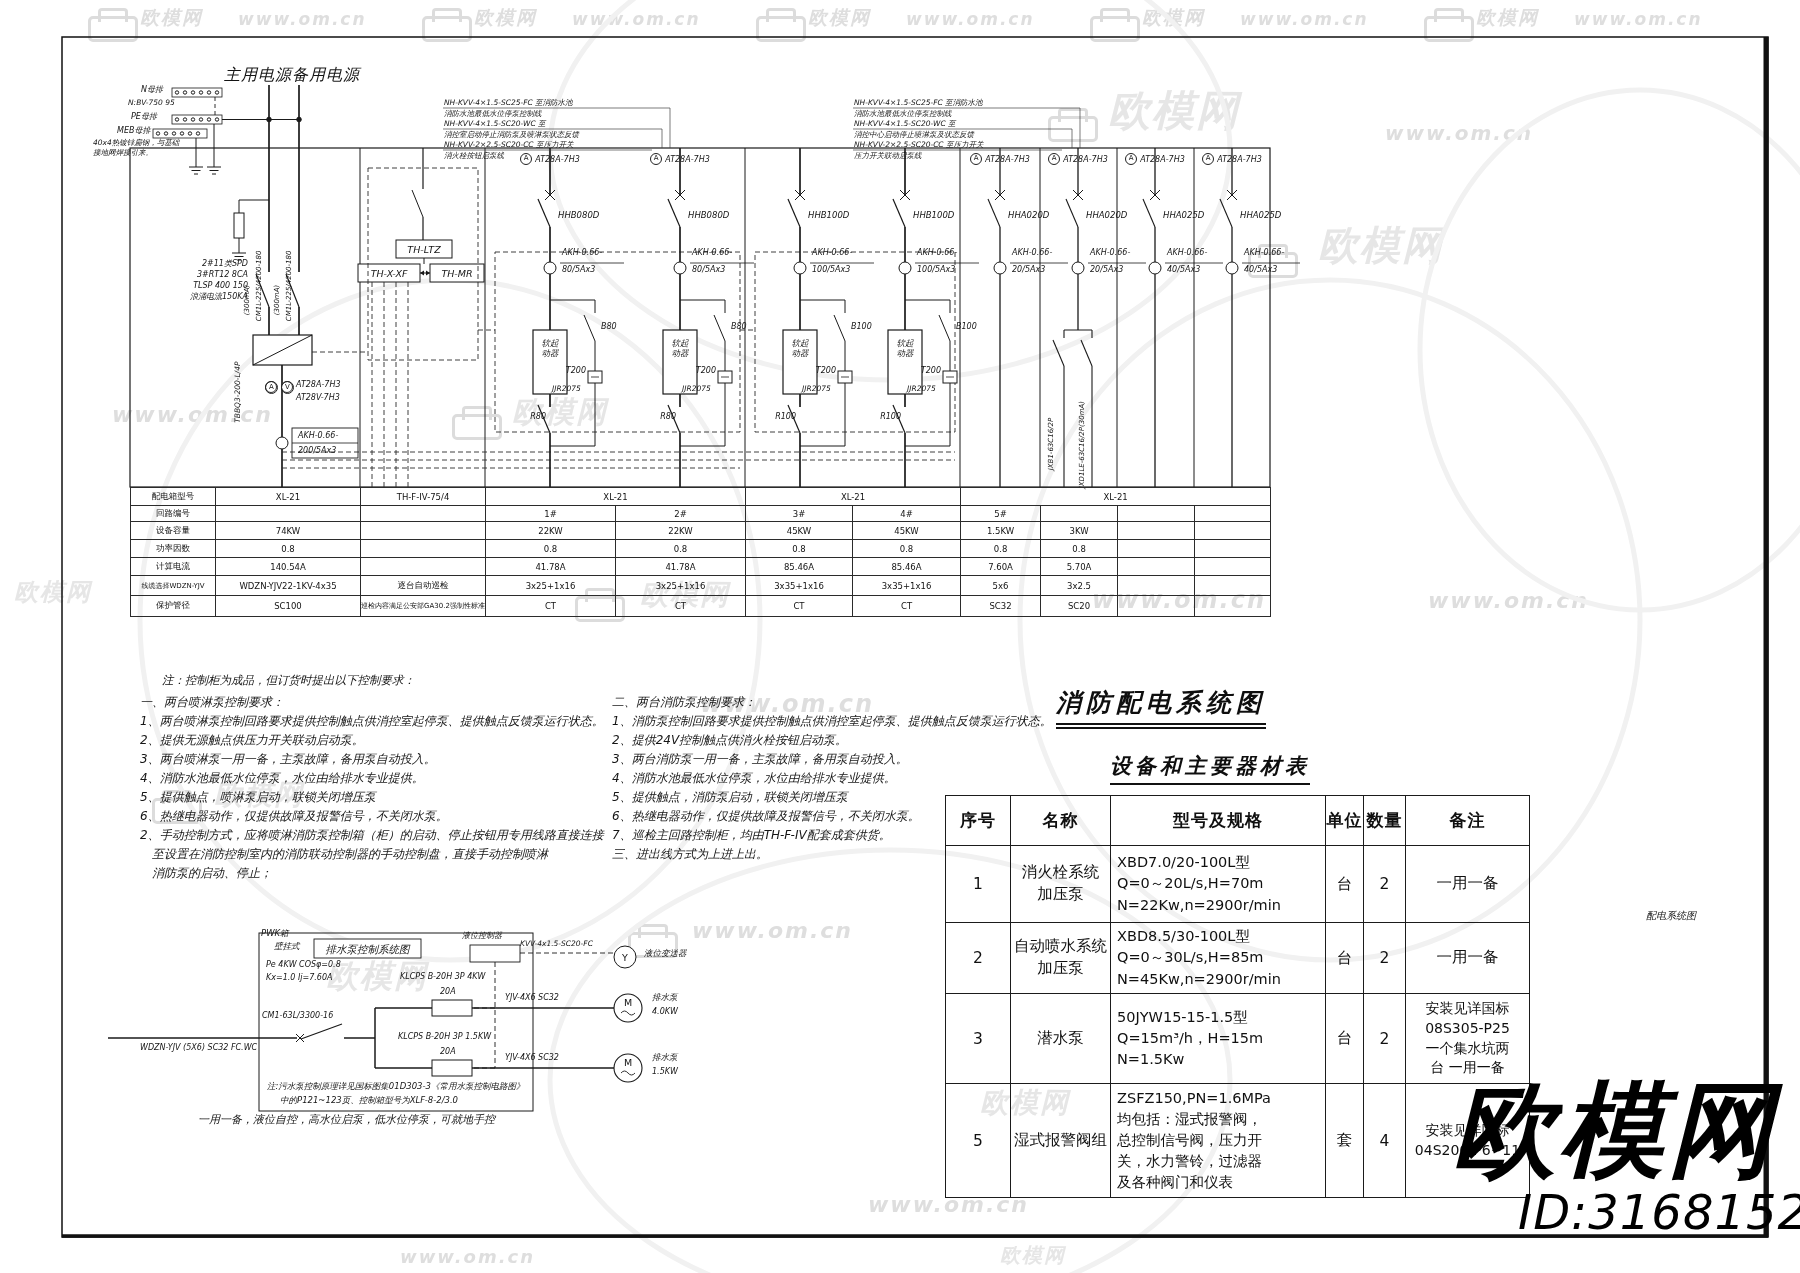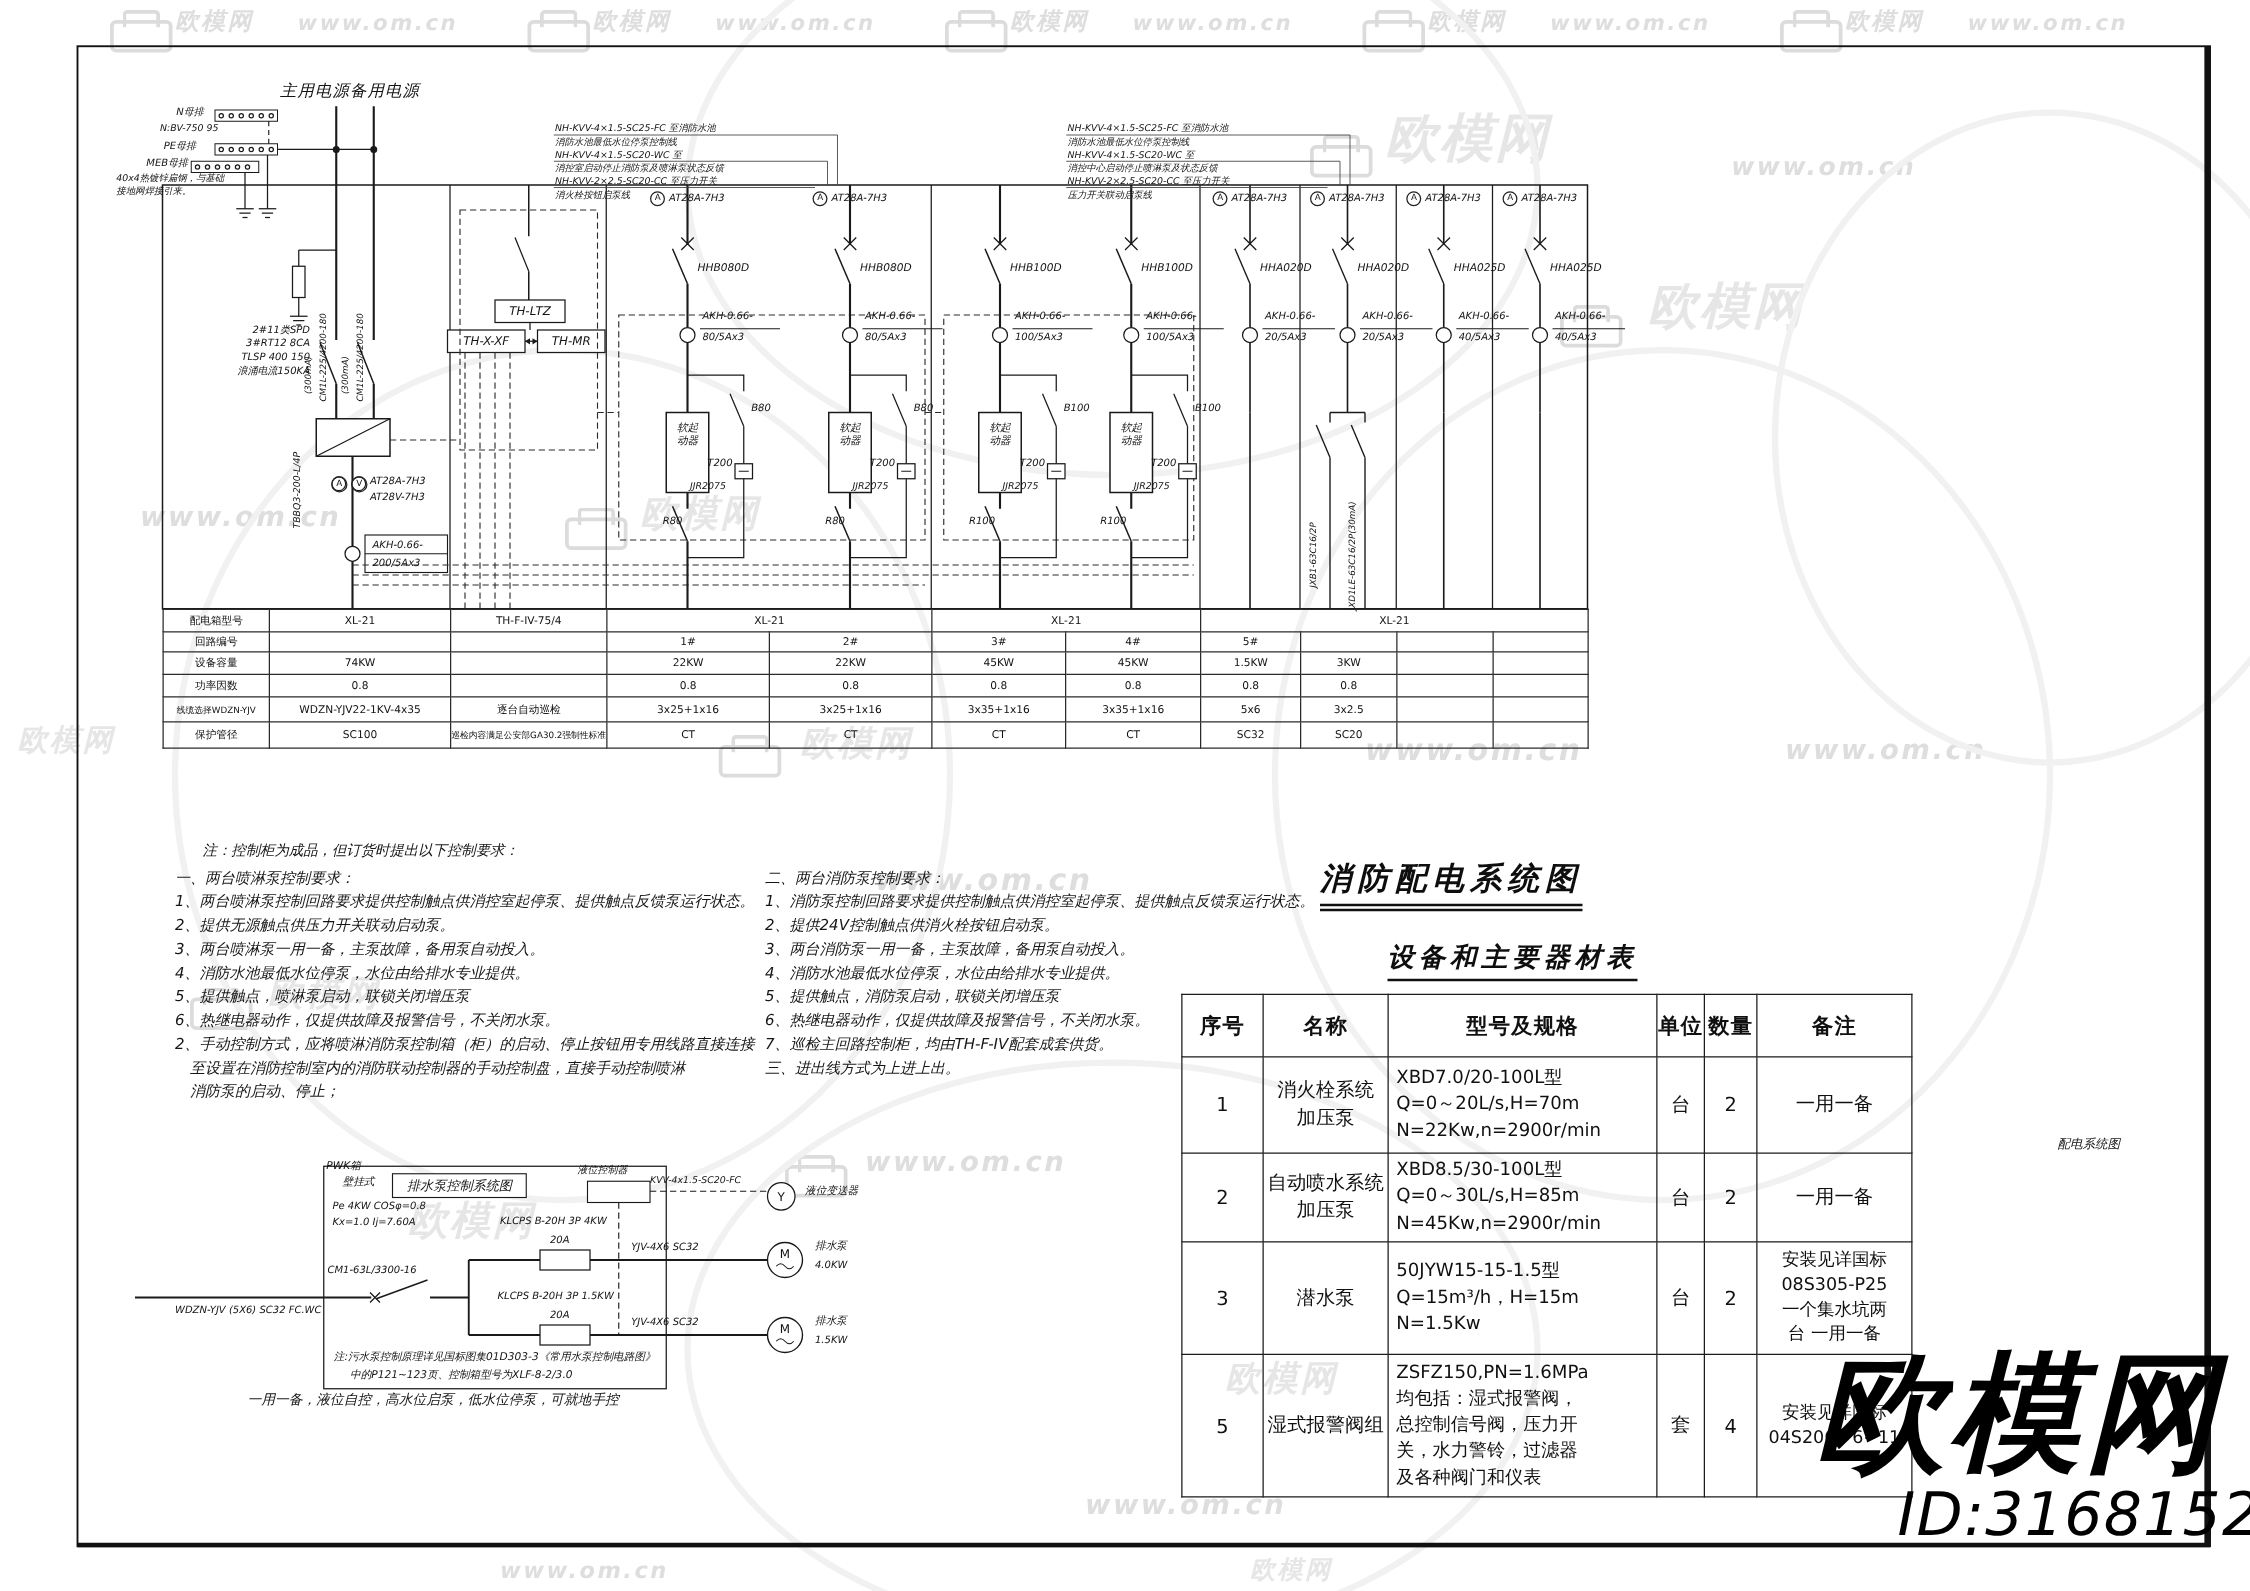--- a/index.html
+++ b/index.html
@@ -2,21 +2,21 @@
 <html><head>
 <meta charset="utf-8">
 <style>
   html,body{margin:0;padding:0;background:#fff;}
   #canvas{position:relative;width:1800px;height:1273px;background:#fff;overflow:hidden;
           font-family:"DejaVu Sans",sans-serif;color:#111;}
   svg.ly{position:absolute;left:0;top:0;z-index:1;}
   .lb{position:absolute;z-index:3;font-size:9px;line-height:1.18;color:#141414;white-space:nowrap;}
   .f7{font-size:7px}.f75{font-size:7.5px}.f8{font-size:8px}.f85{font-size:8.5px}
   .f95{font-size:9.5px}.f10{font-size:10px}.f105{font-size:10.5px}.f11{font-size:11px}
-  .f115{font-size:11.5px}.f12{font-size:13px}
+  .f115{font-size:11.5px}.f12{font-size:16px}
   .ctr{text-align:center}.rt{text-align:right}
   .pre{white-space:pre-line}
   .v{transform:rotate(-90deg);transform-origin:left bottom;}
   .mc{display:inline-block;width:10px;height:10px;border:1px solid #222;border-radius:50%;
       font-size:7px;line-height:9px;text-align:center;vertical-align:middle;margin-right:3px;}
   .mcabs{position:absolute;z-index:3;width:11px;height:11px;border:1px solid #222;border-radius:50%;
       font-size:7px;line-height:10px;text-align:center;}
   .notes{position:absolute;z-index:3;font-size:12px;color:#161616;white-space:nowrap;}
   table.pos{position:absolute;z-index:3;border-collapse:collapse;table-layout:fixed;background:transparent;}
   .dt td{border:1px solid #2b2b2b;font-size:8.5px;text-align:center;white-space:nowrap;overflow:hidden;padding:0;color:#111;}
@@ -449,20 +449,33 @@
       <td></td>
       <td>0.8</td>
       <td>0.8</td>
       <td>0.8</td>
       <td>0.8</td>
       <td>0.8</td>
       <td>0.8</td>
       <td></td>
       <td></td>
     </tr>
+    <tr style="height:18px">
+      <td class="lab">计算电流</td>
+      <td>140.54A</td>
+      <td></td>
+      <td>41.78A</td>
+      <td>41.78A</td>
+      <td>85.46A</td>
+      <td>85.46A</td>
+      <td>7.60A</td>
+      <td>5.70A</td>
+      <td></td>
+      <td></td>
+    </tr>
     <tr style="height:20px">
       <td class="lab sm">线缆选择WDZN-YJV</td>
       <td>WDZN-YJV22-1KV-4x35</td>
       <td>逐台自动巡检</td>
       <td>3x25+1x16</td>
       <td>3x25+1x16</td>
       <td>3x35+1x16</td>
       <td>3x35+1x16</td>
       <td>5x6</td>
       <td>3x2.5</td>

